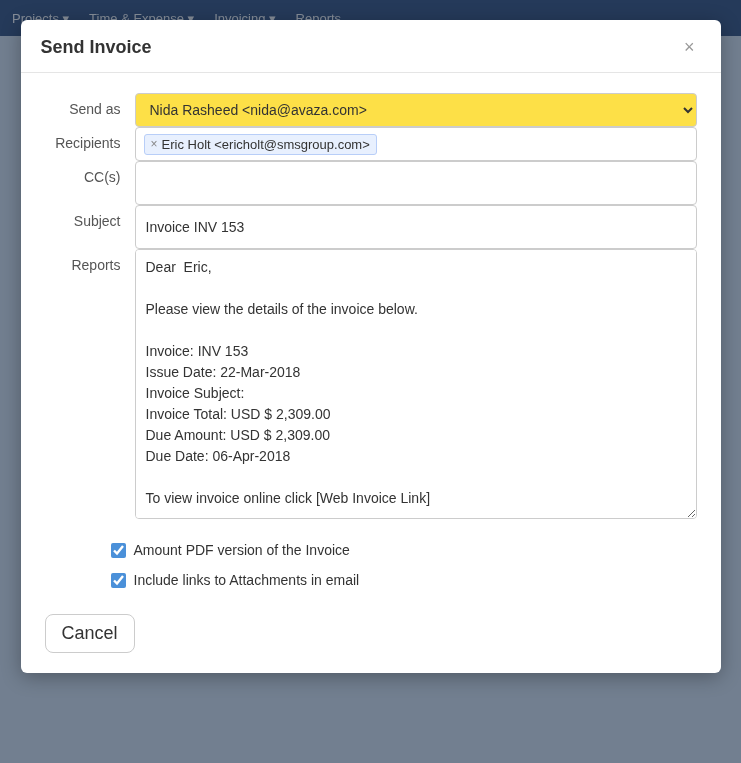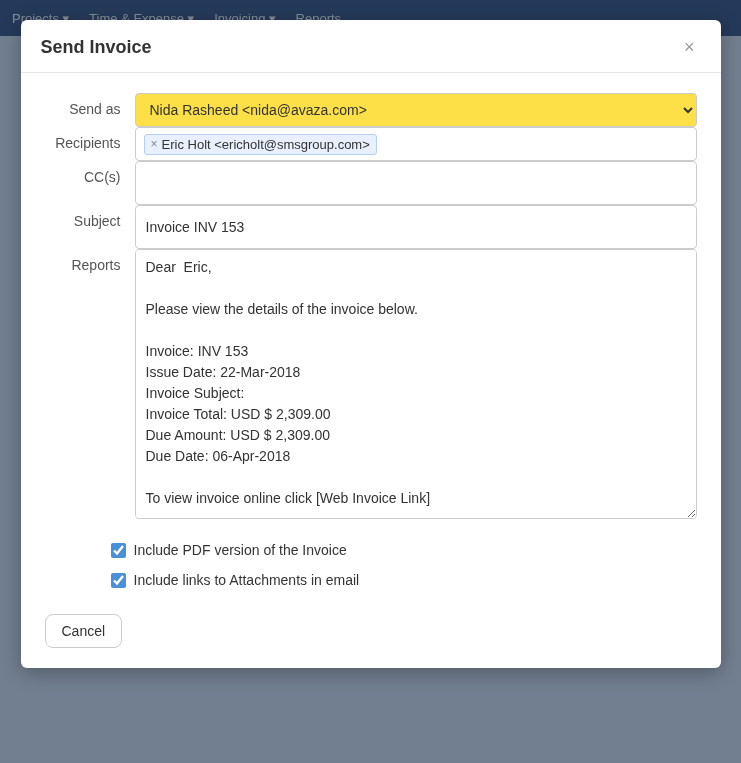--- a/index.html
+++ b/index.html
@@ -190,21 +190,21 @@
       font-weight: 600;
       cursor: pointer;
     }
 
     .btn-cancel {
       background: #fff;
       color: #333;
       border: 1px solid #ccc;
       border-radius: 8px;
       padding: 8px 16px;
-      font-size: 14px;
+      font-size: 18px;
       cursor: pointer;
     }
 
     .bg-content {
       position: absolute;
       top: 36px;
       left: 0; right: 0; bottom: 0;
       background: #b0c4de;
     }
   </style>
@@ -283,21 +283,21 @@
 
 Thank you for your business
 Acme Incorporated</textarea>
         </div>
       </div>
 
     </div>
 
     <div class="checkbox-row">
       <input type="checkbox" id="pdf-check" checked="" style="">
-      <label for="pdf-check">Include PDF version of the Invoice</label>
+      <label for="pdf-check">Amount PDF version of the Invoice</label>
     </div>
 
     <div class="checkbox-row">
       <input type="checkbox" id="attach-check" checked="" style="">
       <label for="attach-check">Include links to Attachments in email</label>
     </div>
 
     <div class="modal-footer">
       <button class="btn-cancel">Cancel</button>
     </div>

